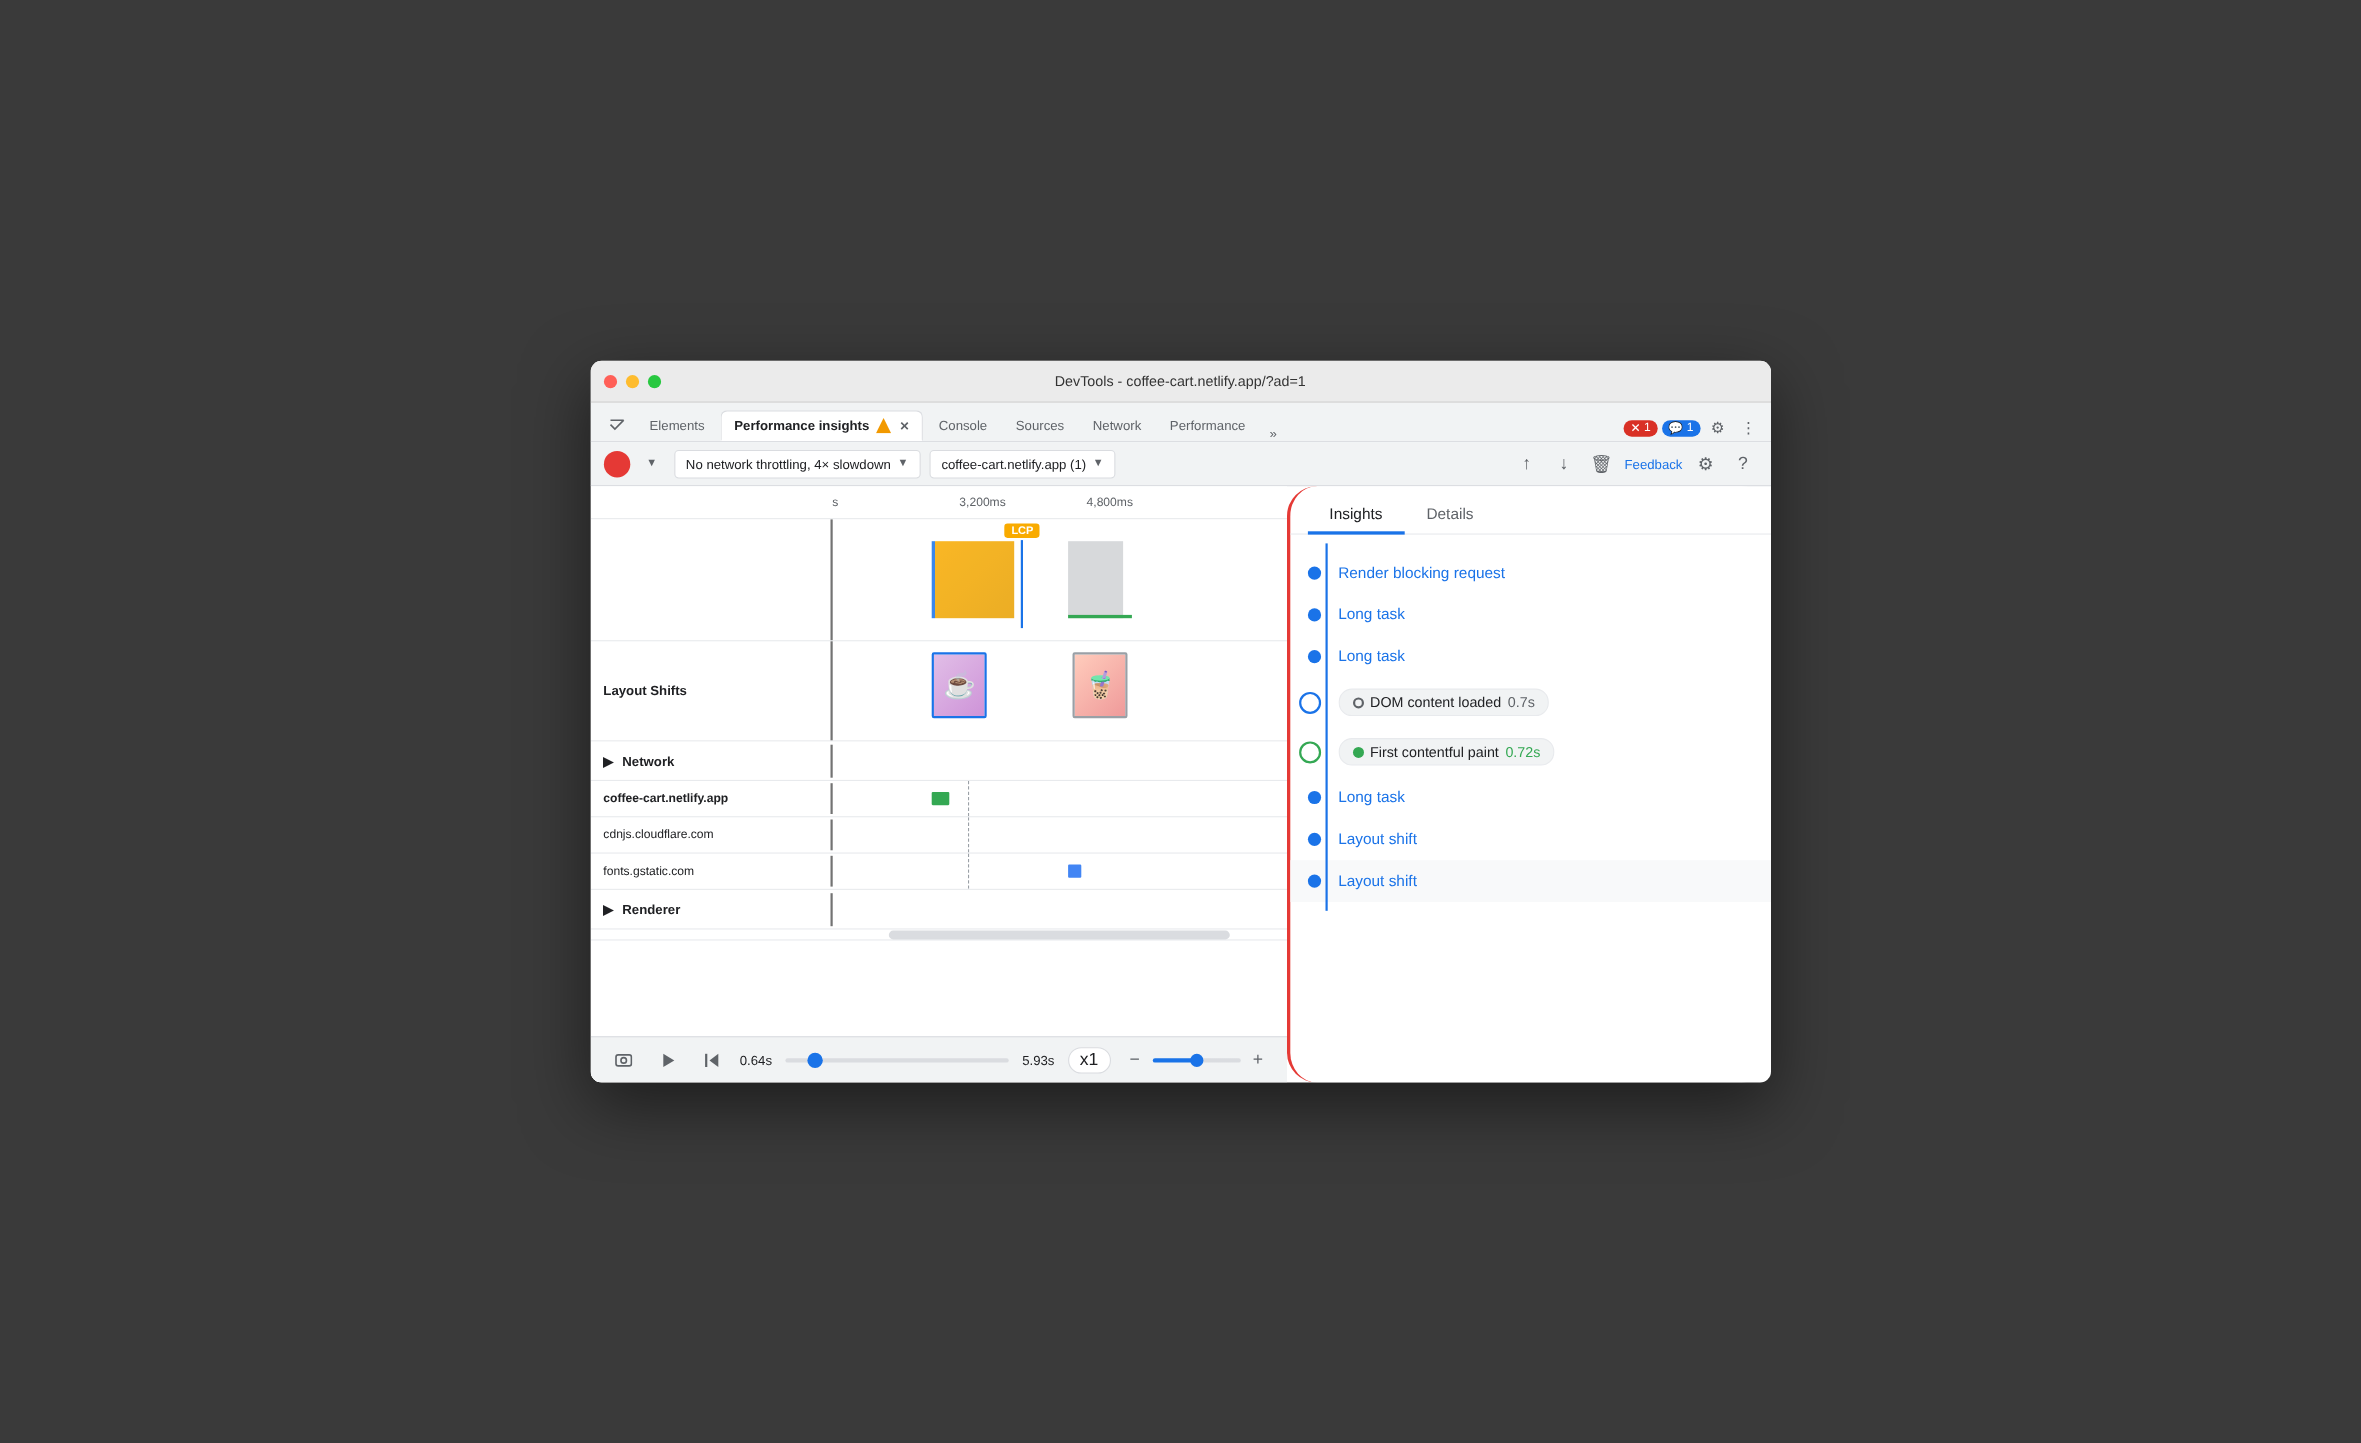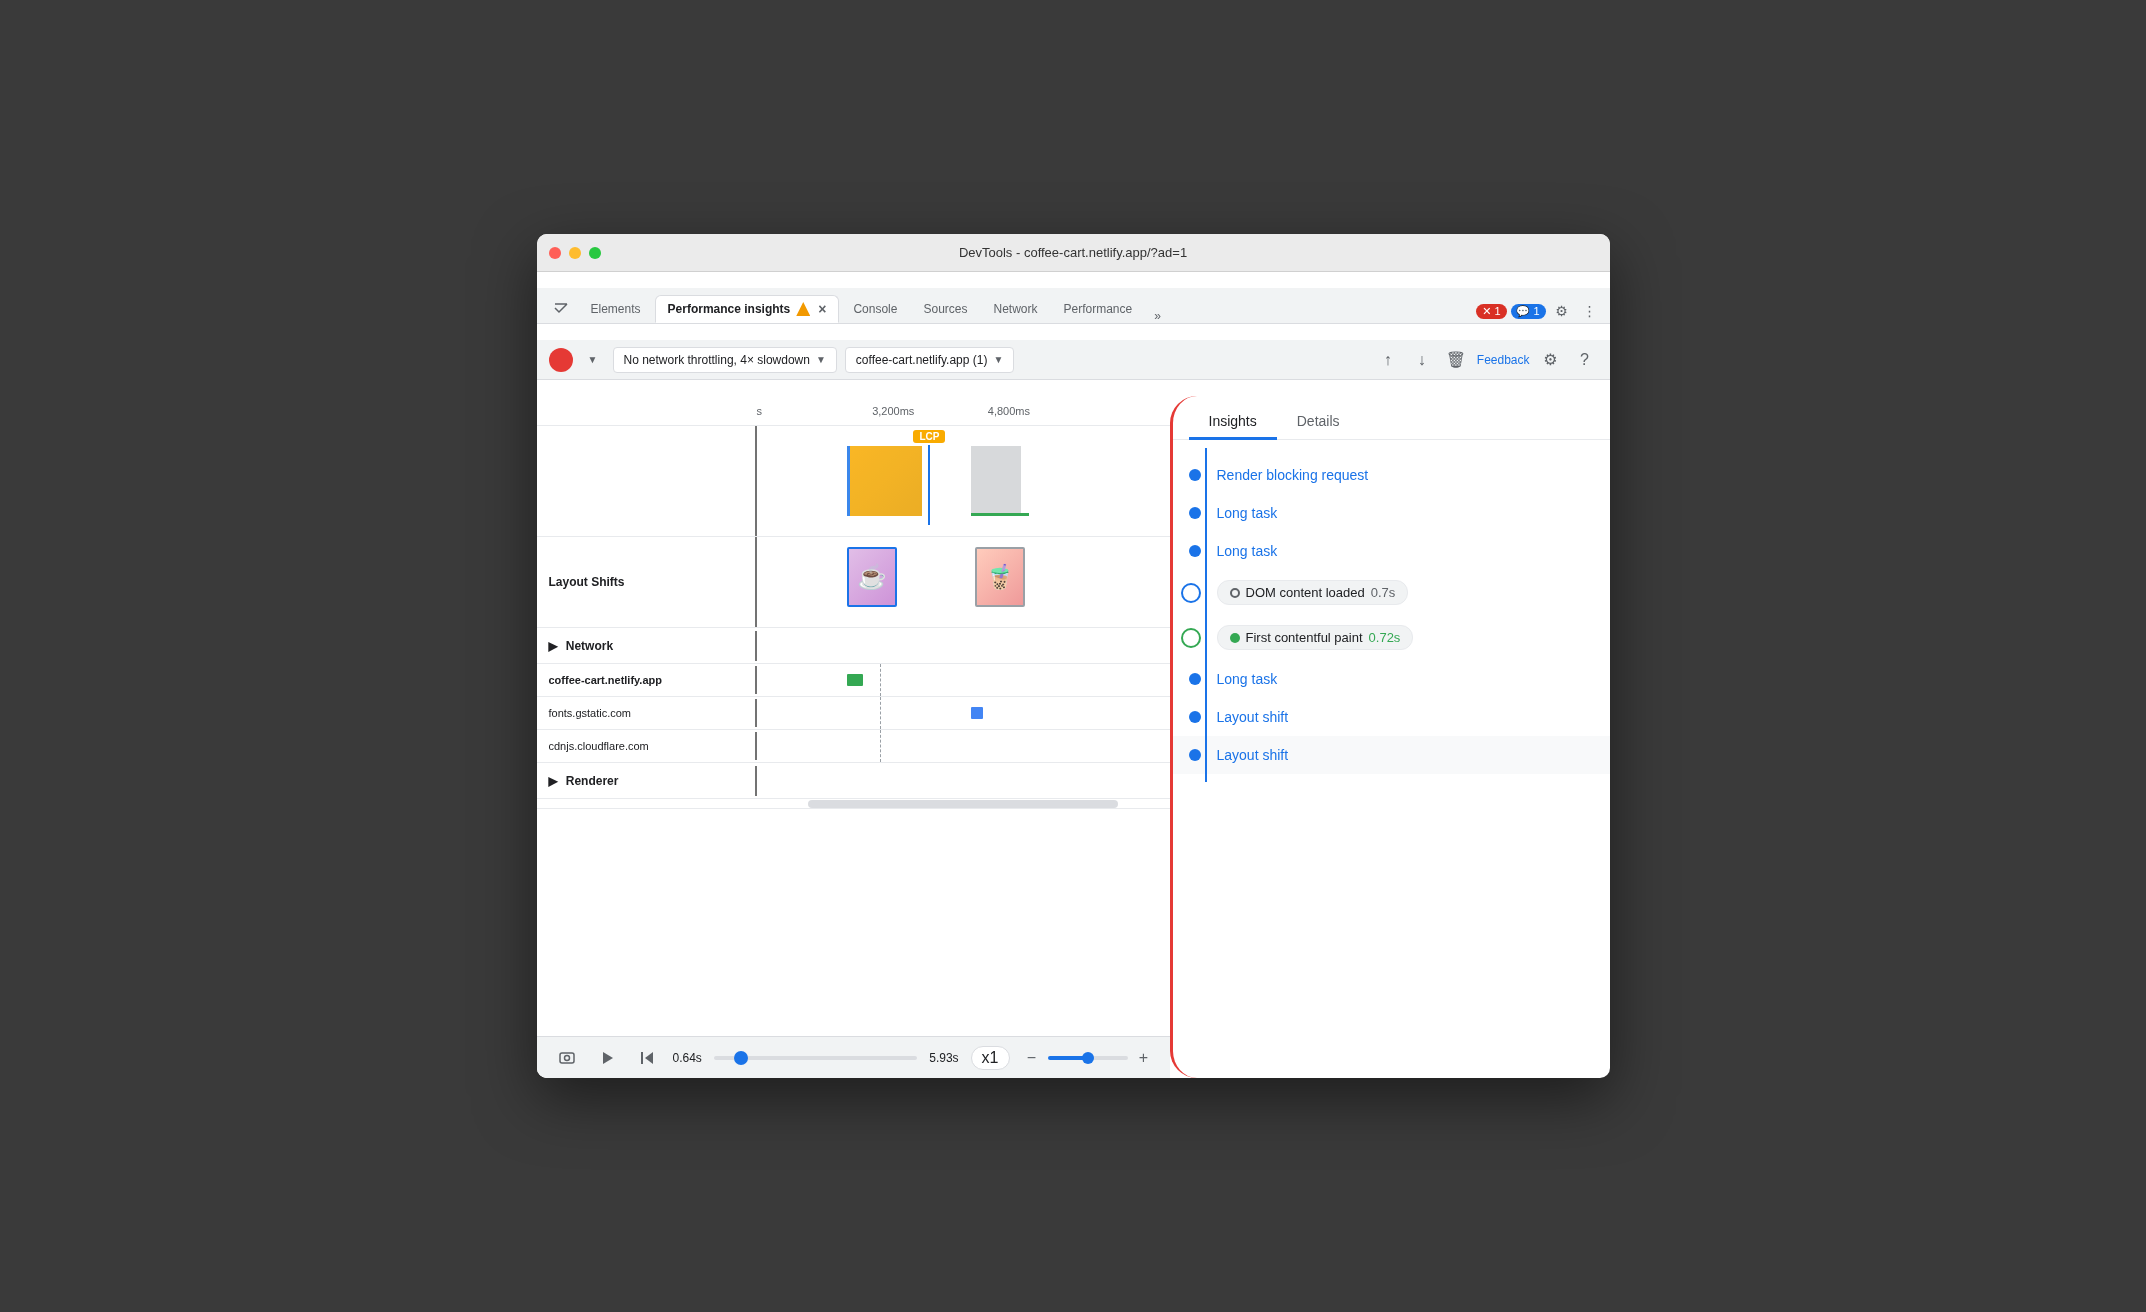--- a/index.html
+++ b/index.html
@@ -6,28 +6,27 @@
     body {
       background: #3a3a3a;
       display: flex;
       justify-content: center;
       align-items: center;
       min-height: 100vh;
       font-family: -apple-system, BlinkMacSystemFont, 'Helvetica Neue', Arial, sans-serif;
     }
     .window {
       width: 1073px;
-      height: 844px;
+      height: 656px;
       background: #ffffff;
       border-radius: 10px;
       box-shadow: 0 20px 60px rgba(0,0,0,0.5);
       overflow: hidden;
       display: flex;
       flex-direction: column;
-      gap: 16px;
     }
     
     .titlebar {
       background: #ebebeb;
       height: 38px;
       display: flex;
       align-items: center;
       padding: 0 12px;
       position: relative;
       border-bottom: 1px solid #d0d0d0;
@@ -682,33 +681,33 @@
           </div>
           <div class="row-content" style="position:relative; height:32px;">
             <div class="net-bar" style="left:22%; top:10px; width:16px; height:12px; background:#34a853;"></div>
 
             <div class="dashed-vline" style="left:30%;"></div>
           </div>
         </div>
 
         <div class="timeline-row" style="min-height:32px;">
           <div class="row-label" style="font-weight:400; font-size:11px;">
+            <span>cdnjs.cloudflare.com</span>
+          </div>
+          <div class="row-content" style="position:relative; height:32px;">
+            <div class="dashed-vline" style="left:30%;"></div>
+          </div>
+        </div>
+
+        <div class="timeline-row" style="min-height:32px;">
+          <div class="row-label" style="font-weight:400; font-size:11px;">
             <span>fonts.gstatic.com</span>
           </div>
           <div class="row-content" style="position:relative; height:32px;">
             <div class="net-bar" style="left:52%; top:10px; width:12px; height:12px; background:#4285f4;"></div>
-            <div class="dashed-vline" style="left:30%;"></div>
-          </div>
-        </div>
-
-        <div class="timeline-row" style="min-height:32px;">
-          <div class="row-label" style="font-weight:400; font-size:11px;">
-            <span>cdnjs.cloudflare.com</span>
-          </div>
-          <div class="row-content" style="position:relative; height:32px;">
             <div class="dashed-vline" style="left:30%;"></div>
           </div>
         </div>
 
         <div class="timeline-row" style="min-height:36px;">
           <div class="row-label">
             <span style="cursor:pointer; margin-right:4px;">▶</span>
             <strong>Renderer</strong>
           </div>
           <div class="row-content"></div>

